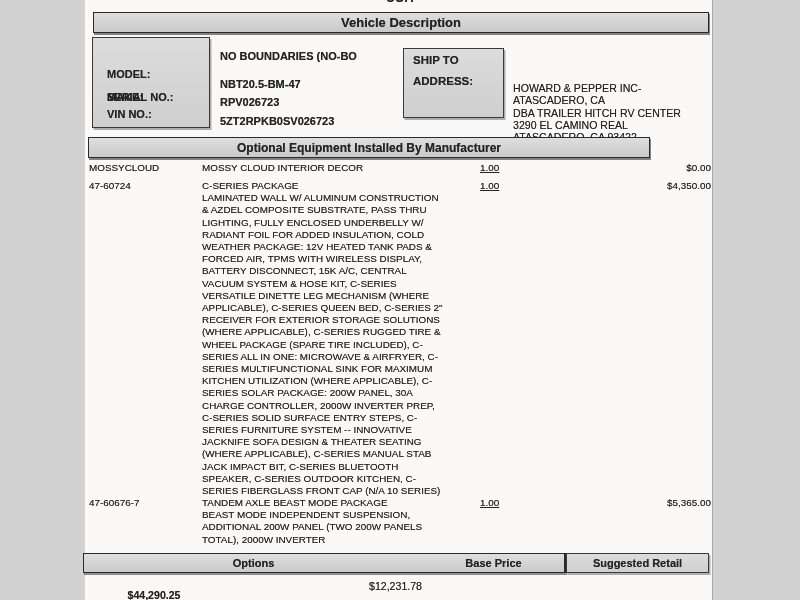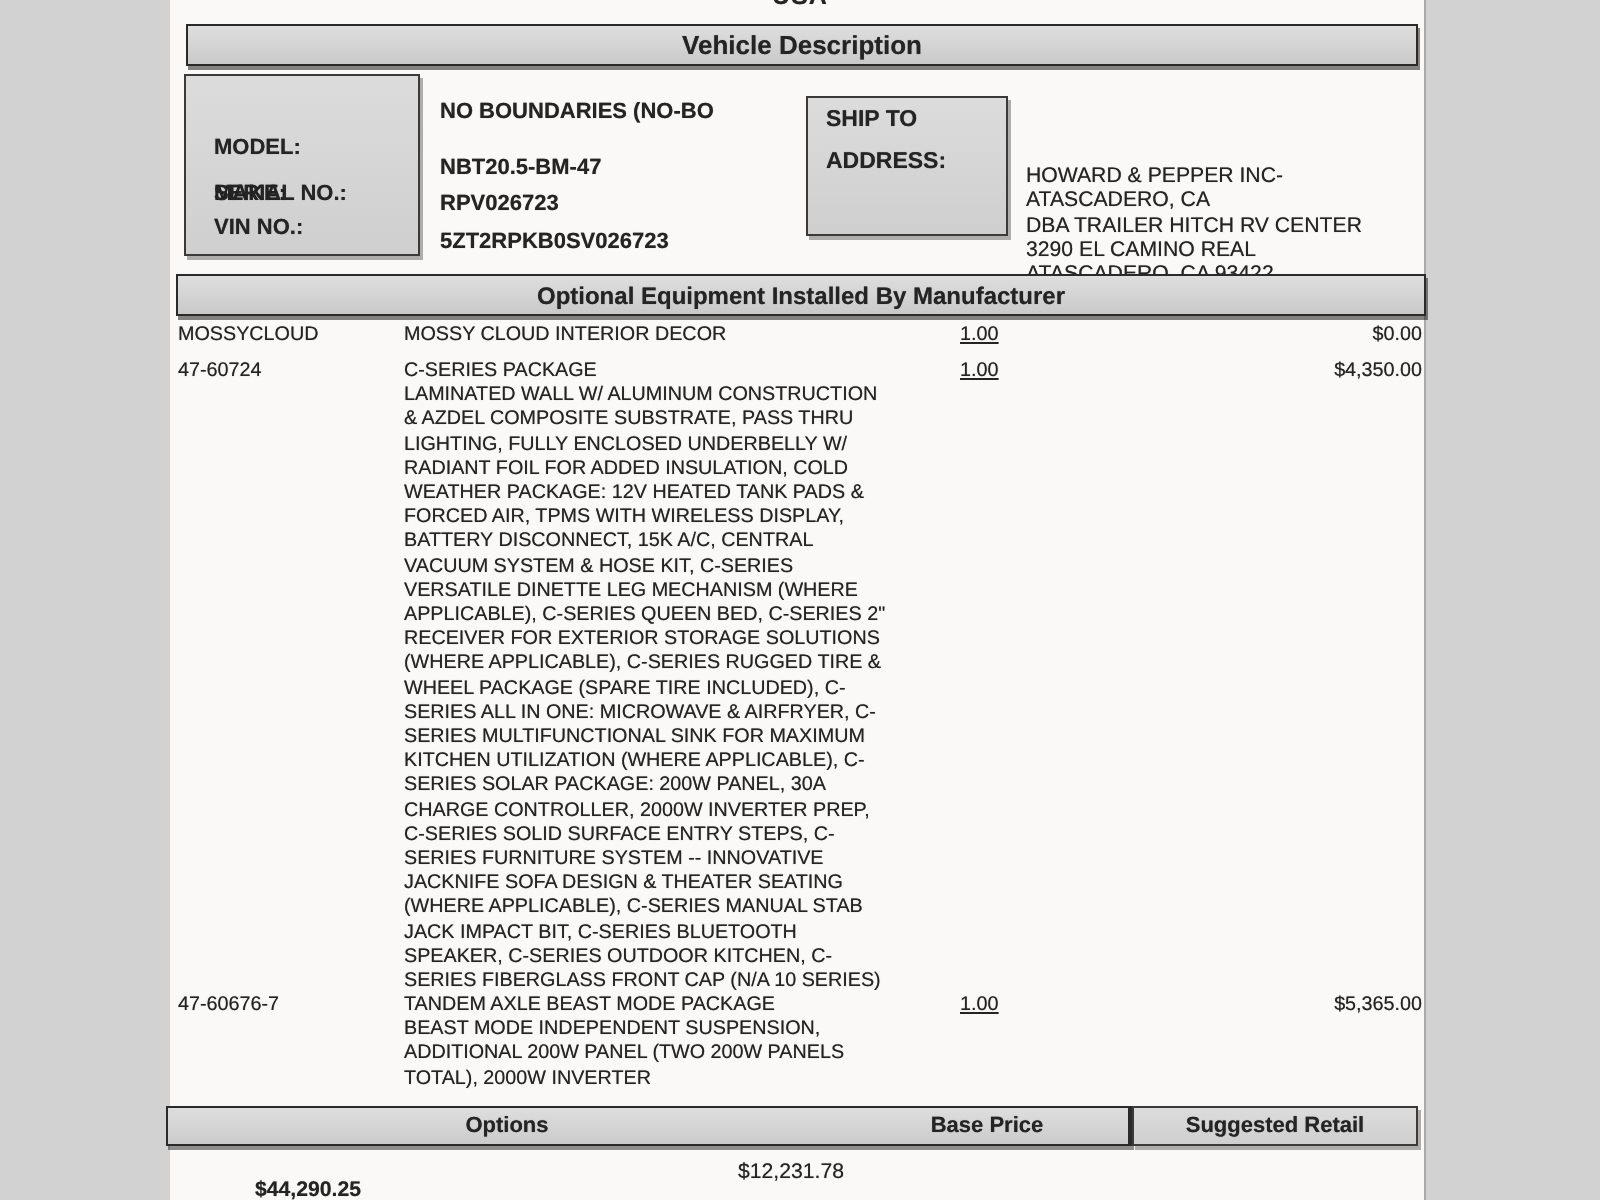--- a/index.html
+++ b/index.html
@@ -121,21 +121,21 @@
 
   <div class="abs" style="left:513px;top:49px;">
     <div class="addr-line txt">HOWARD &amp; PEPPER INC-</div>
     <div class="addr-line txt">ATASCADERO, CA</div>
     <div class="addr-line txt">DBA TRAILER HITCH RV CENTER</div>
     <div class="addr-line txt">3290 EL CAMINO REAL</div>
     <div class="addr-line txt">ATASCADERO, CA 93422</div>
     <div class="addr-line txt">USA</div>
   </div>
 
-  <div class="bar" style="left:88px;top:137px;width:625px;">
+  <div class="bar" style="left:88px;top:137px;width:562px;">
     <span class="bar-title txt" style="font-size:12px;">Optional Equipment Installed By Manufacturer</span>
   </div>
 
   <div class="item-row" style="top:162px;">
     <span class="cell-code txt">MOSSYCLOUD</span>
     <span class="cell-desc txt">MOSSY CLOUD INTERIOR DECOR</span>
     <span class="cell-qty txt">1.00</span>
     <span class="cell-price txt">$0.00</span>
   </div>
 

